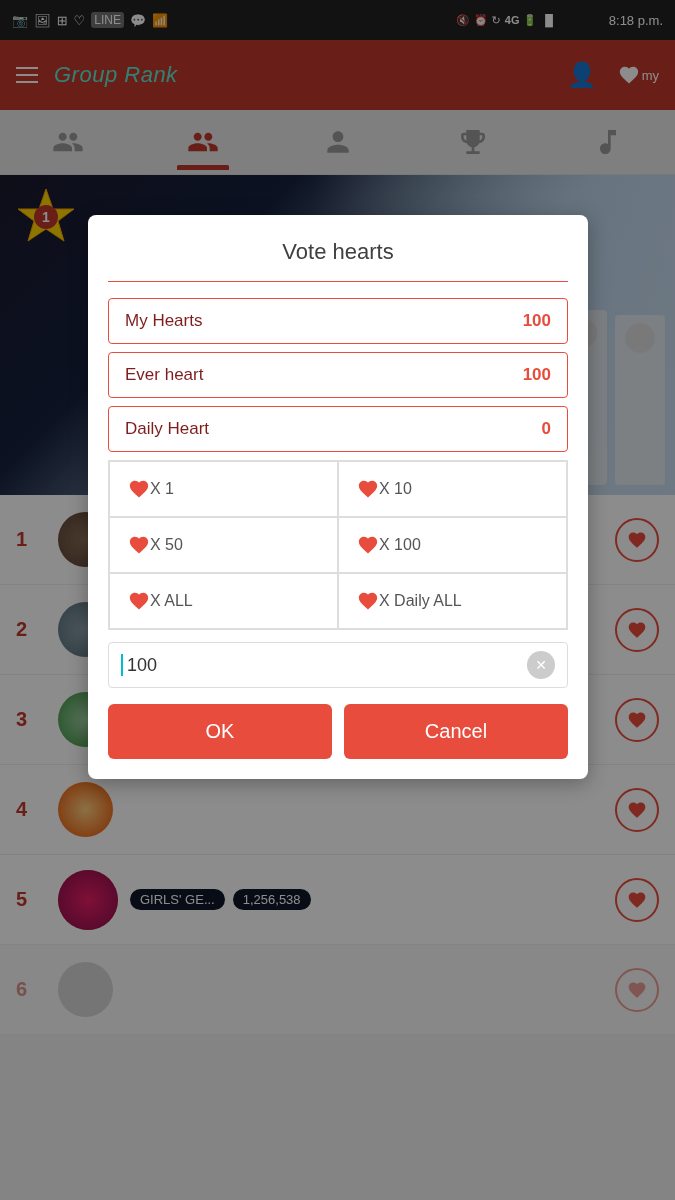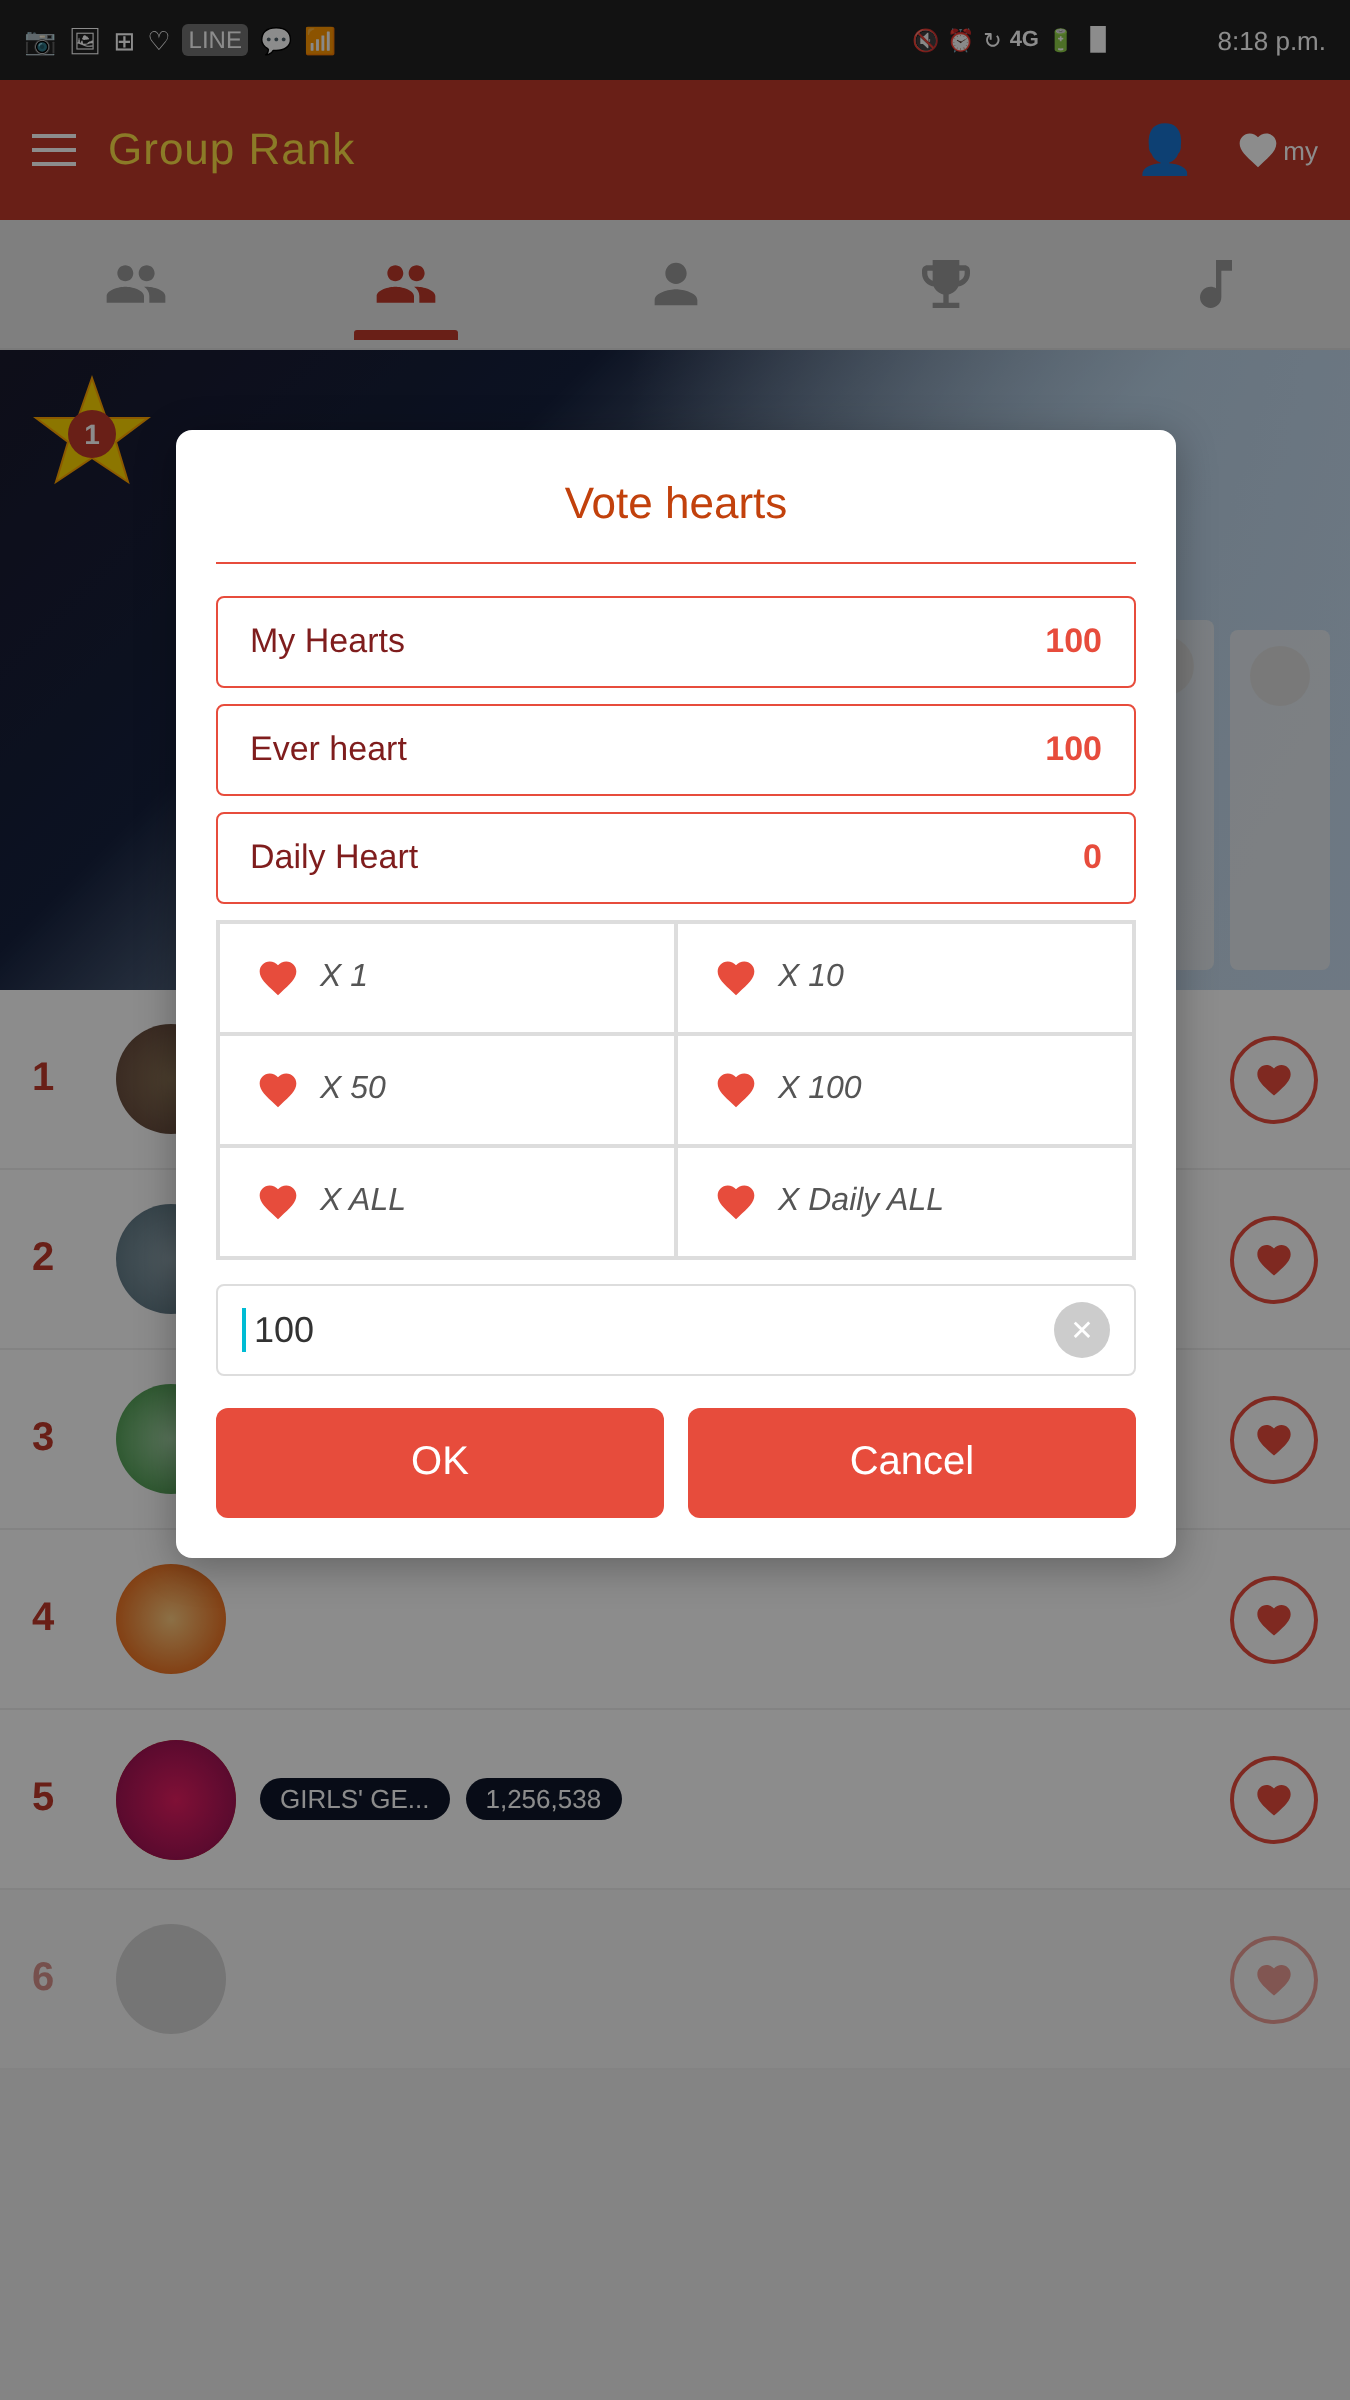--- a/index.html
+++ b/index.html
@@ -38,24 +38,25 @@
     
     .header {
       background: #c0392b;
       height: 70px;
       display: flex;
       align-items: center;
       padding: 0 16px;
       justify-content: space-between;
     }
     .header-title {
-      color: #fde047;
+      color: #5eead4;
       font-size: 22px;
       font-weight: 500;
       letter-spacing: 0.5px;
+      font-style: italic;
     }
     .header-left {
       display: flex;
       align-items: center;
       gap: 16px;
     }
     .header-right {
       display: flex;
       align-items: center;
       gap: 20px;
@@ -188,21 +189,21 @@
       left: 88px;
       width: 500px;
       background: white;
       border-radius: 8px;
       z-index: 200;
       padding: 24px 20px 20px;
       box-shadow: 0 4px 20px rgba(0,0,0,0.3);
     }
 
     .dialog-title {
-      color: #c2410c;
+      color: #404040;
       font-size: 22px;
       text-align: center;
       margin-bottom: 16px;
       font-weight: 400;
     }
 
     .dialog-divider {
       height: 1px;
       background: #e74c3c;
       margin-bottom: 16px;
@@ -233,24 +234,22 @@
       display: grid;
       grid-template-columns: 1fr 1fr;
       border: 1px solid #ddd;
       margin-top: 8px;
       margin-bottom: 12px;
     }
     .vote-cell {
       padding: 16px 18px;
       display: flex;
       align-items: center;
-      gap: 10px;
       border: 0.5px solid #ddd;
       cursor: pointer;
-      font-style: italic;
     }
     .vote-cell-text {
       font-size: 16px;
       color: #555;
     }
 
     
     .input-row {
       border: 1px solid #ddd;
       border-radius: 4px;

